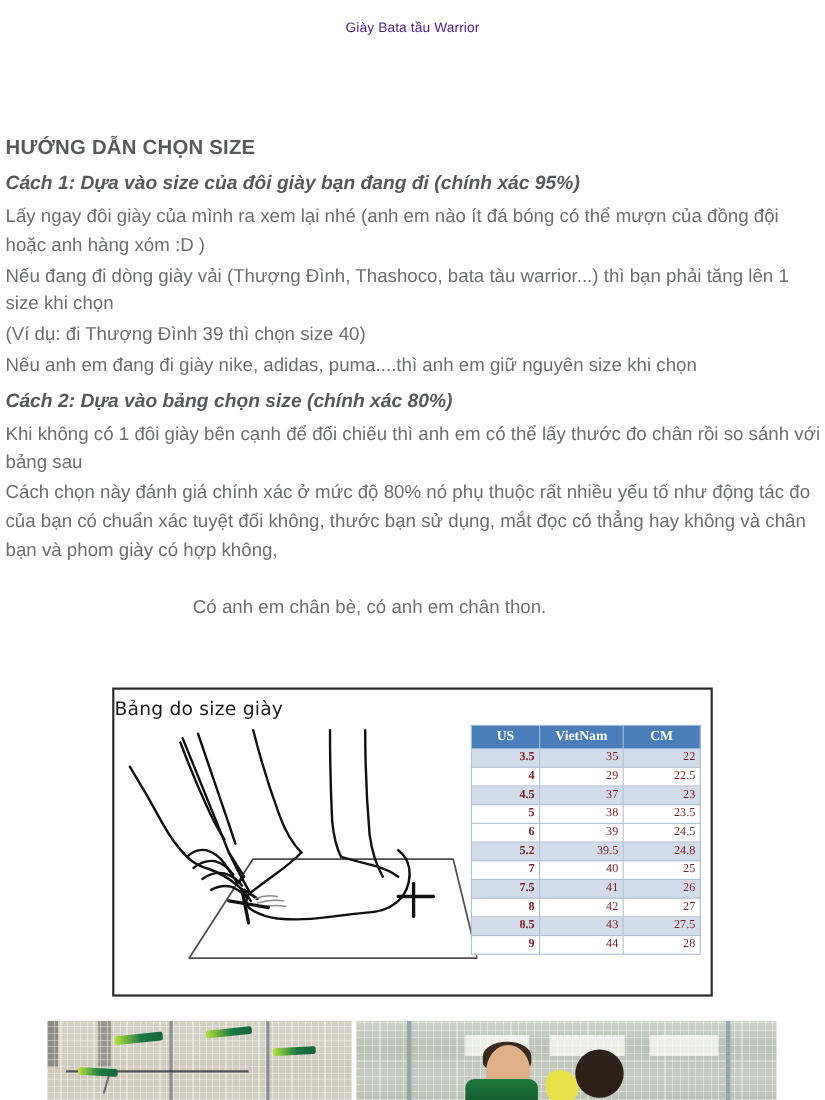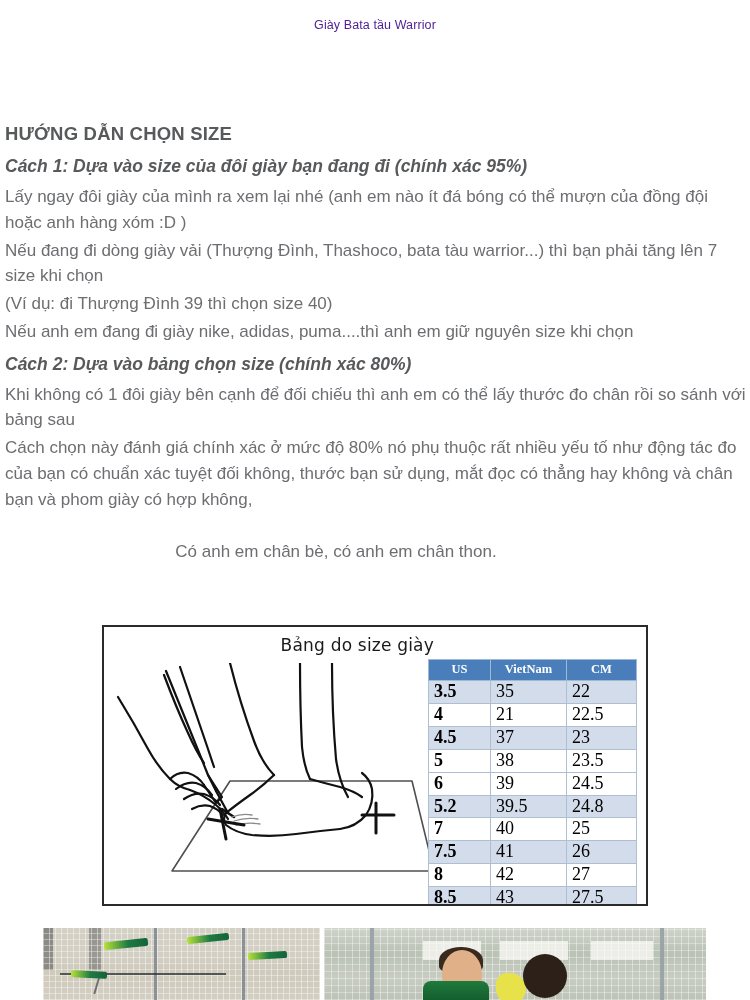--- a/index.html
+++ b/index.html
@@ -80,26 +80,25 @@
     height: 281px;
     border: 2px solid #2b2b2b;
     background: #ffffff;
     overflow: hidden;
   }
   .chart-title {
     position: absolute;
     left: 0;
     top: 8px;
     width: 330px;
-    text-align: right;
+    text-align: left;
     font-family: "DejaVu Sans", sans-serif;
     font-size: 17px;
     color: #1a1a1a;
     letter-spacing: 0.2px;
-    padding-left: 41px;
   }
   .chart-figure {
     position: absolute;
     left: 0;
     top: 36px;
     width: 330px;
     height: 240px;
   }
   .chart-figure svg { display: block; }
 
@@ -120,27 +119,27 @@
     background: #4a7ebb;
     color: #ffffff;
     font-weight: bold;
     font-size: 12.5px;
     text-align: center;
     padding: 3px 4px 4px 4px;
     border: 1px solid #9fb8d4;
     line-height: 1.05;
   }
   table.size-table td {
-    font-size: 18px;
-    color: #000000;
+    font-size: 11px;
+    color: #7f1d1d;
     padding: 1px 4px 2px 5px;
     border: 1px solid #aebfd2;
     height: 17px;
     line-height: 1.05;
-    text-align: left;
+    text-align: right;
     background: #ffffff;
   }
   table.size-table tr.alt td {
     background: #d3dcea;
   }
   table.size-table td.us {
     font-weight: bold;
   }
   table.size-table col.c-us { width: 62px; }
   table.size-table col.c-vn { width: 76px; }
@@ -277,21 +276,21 @@
 </head>
 <body>
 
 <div class="page-header">Giày Bata tầu Warrior</div>
 
 <div class="article">
   <div class="h-main">HƯỚNG DẪN CHỌN SIZE</div>
 
   <div class="h-sub">Cách 1: Dựa vào size của đôi giày bạn đang đi (chính xác 95%)</div>
   <div class="para">Lấy ngay đôi giày của mình ra xem lại nhé (anh em nào ít đá bóng có thể mượn của đồng đội hoặc anh hàng xóm :D )</div>
-  <div class="para">Nếu đang đi dòng giày vải (Thượng Đình, Thashoco, bata tàu warrior...) thì bạn phải tăng lên 7 size khi chọn</div>
+  <div class="para">Nếu đang đi dòng giày vải (Thượng Đình, Thashoco, bata tàu warrior...) thì bạn phải tăng lên 1 size khi chọn</div>
   <div class="para">(Ví dụ: đi Thượng Đình 39 thì chọn size 40)</div>
   <div class="para">Nếu anh em đang đi giày nike, adidas, puma....thì anh em giữ nguyên size khi chọn</div>
 
   <div class="spacer-sm"></div>
 
   <div class="h-sub">Cách 2: Dựa vào bảng chọn size (chính xác 80%)</div>
   <div class="para">Khi không có 1 đôi giày bên cạnh để đối chiếu thì anh em có thể lấy thước đo chân rồi so sánh với bảng sau</div>
   <div class="para">Cách chọn này đánh giá chính xác ở mức độ 80% nó phụ thuộc rất nhiều yếu tố như động tác đo của bạn có chuẩn xác tuyệt đối không, thước bạn sử dụng, mắt đọc có thẳng hay không và chân bạn và phom giày có hợp không,</div>
 
   <div class="center-note">Có anh em chân bè, có anh em chân thon.</div>
@@ -363,21 +362,21 @@
         </tr>
       </thead>
       <tbody>
         <tr class="alt">
           <td class="us">3.5</td>
           <td>35</td>
           <td>22</td>
         </tr>
         <tr>
           <td class="us">4</td>
-          <td>21</td>
+          <td>29</td>
           <td>22.5</td>
         </tr>
         <tr class="alt">
           <td class="us">4.5</td>
           <td>37</td>
           <td>23</td>
         </tr>
         <tr>
           <td class="us">5</td>
           <td>38</td>

